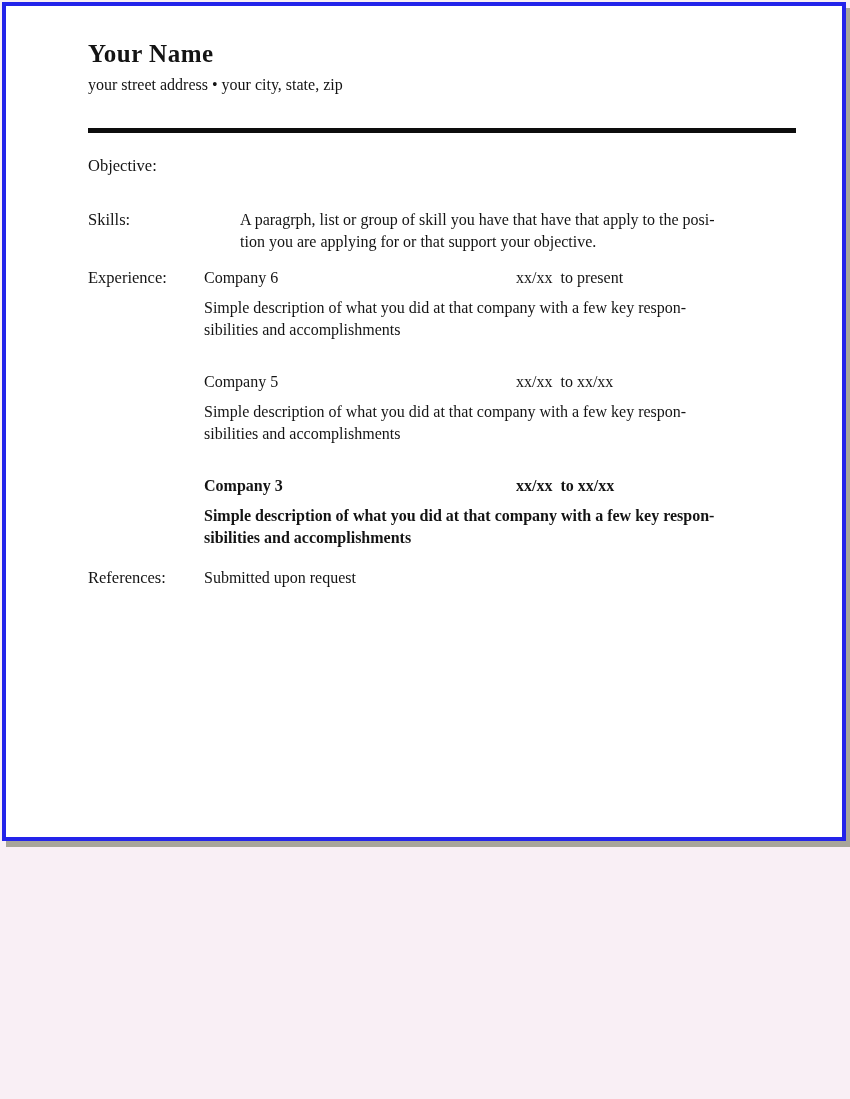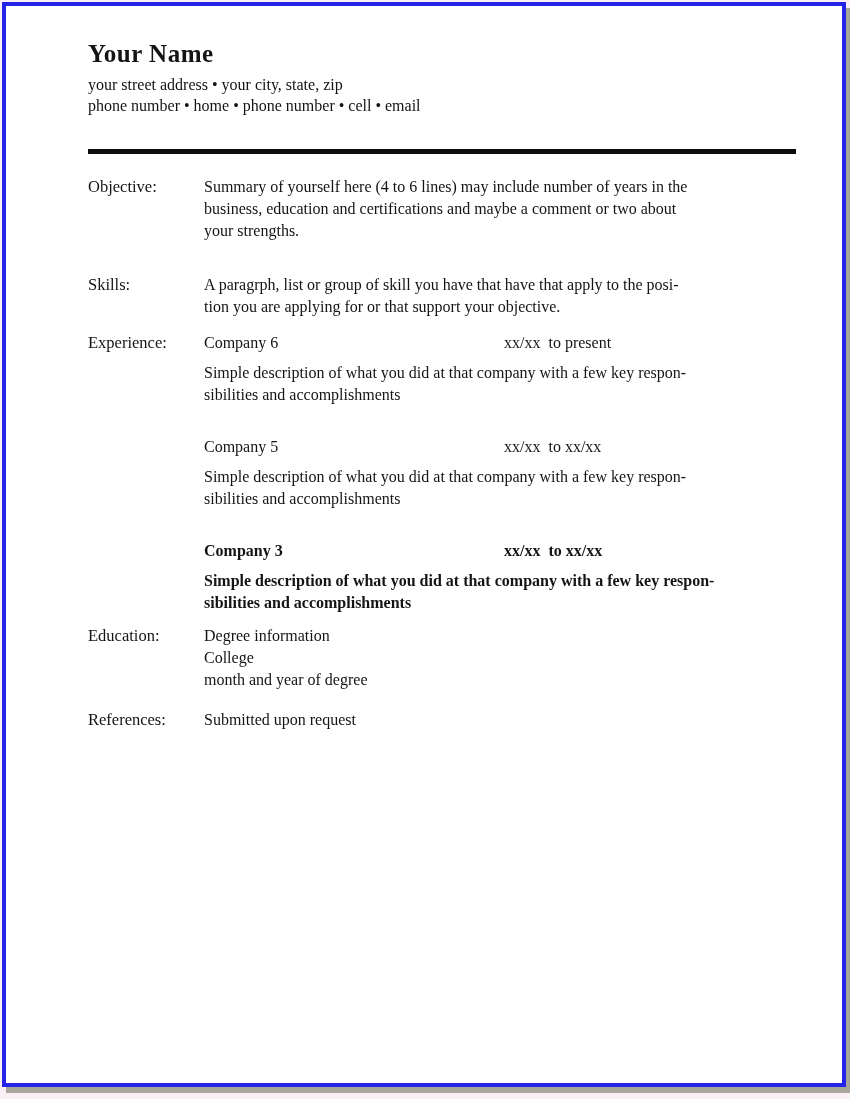--- a/index.html
+++ b/index.html
@@ -4,21 +4,21 @@
 <style>
   * { box-sizing: border-box; margin: 0; padding: 0; }
   html, body {
     width: 850px; height: 1099px; overflow: hidden;
     background: #f9eff5;
     font-family: "Liberation Serif", "DejaVu Serif", serif;
     color: #141414;
   }
   .page {
     margin: 2px 4px 0 2px;
-    height: 1085px;
+    height: 839px;
     border: 4px solid #2323ea;
     background: #ffffff;
     box-shadow: 4px 6px 0 0 #a8a59a;
   }
   .content {
     padding: 34px 46px 0 82px;
   }
   .name {
     font-size: 25px;
     font-weight: bold;
@@ -46,54 +46,50 @@
     font-weight: normal;
     line-height: 22px;
   }
   .body-col {
     flex: 1;
     font-size: 16px;
     line-height: 22px;
   }
   .multiline { white-space: pre-line; }
   .sec-objective { margin-top: 0; }
-  .sec-skills { margin-top: 32px; }
+  .sec-skills { margin-top: 32px; gap: 36px; }
   .sec-experience { margin-top: 14px; }
   .sec-education { margin-top: 11px; }
   .sec-references { margin-top: 18px; }
   .job { margin-bottom: 30px; }
   .job:last-child { margin-bottom: 0; font-weight: bold; }
   .job-head { position: relative; height: 22px; }
   .job-dates {
     position: absolute;
-    left: 300px;
+    left: 312px;
     top: 0;
     white-space: pre;
   }
   .job-desc { margin-top: 8px; }
 </style>
 </head>
 <body>
 
 <div class="page">
   <div class="content">
 
     <div>
       <div class="name">Your Name</div>
       <div class="addr">your street address • your city, state, zip</div>
-      <div class="addr">phone number • home  • phone number • cell • email</div>
     </div>
 
     <div class="rule"></div>
 
     <div class="row sec-objective">
       <div class="label">Objective:</div>
-      <div class="body-col multiline">Summary of yourself here (4 to 6 lines) may include number of years in the
-business, education and certifications and maybe a comment or two about
-your strengths.</div>
     </div>
 
     <div class="row sec-skills">
       <div class="label">Skills:</div>
       <div class="body-col multiline">A paragrph, list or group of skill you have that have that apply to the posi-
 tion you are applying for or that support your objective.</div>
     </div>
 
     <div class="row sec-experience">
       <div class="label">Experience:</div>
@@ -122,26 +118,20 @@
             <span>Company 3</span>
             <span class="job-dates">xx/xx  to xx/xx</span>
           </div>
           <div class="job-desc multiline">Simple description of what you did at that company with a few key respon-
 sibilities and accomplishments</div>
         </div>
 
       </div>
     </div>
 
-    <div class="row sec-education">
-      <div class="label">Education:</div>
-      <div class="body-col multiline">Degree information
-College
-month and year of degree</div>
-    </div>
 
     <div class="row sec-references">
       <div class="label">References:</div>
       <div class="body-col">Submitted upon request</div>
     </div>
 
   </div>
 </div>
 
 </body></html>

